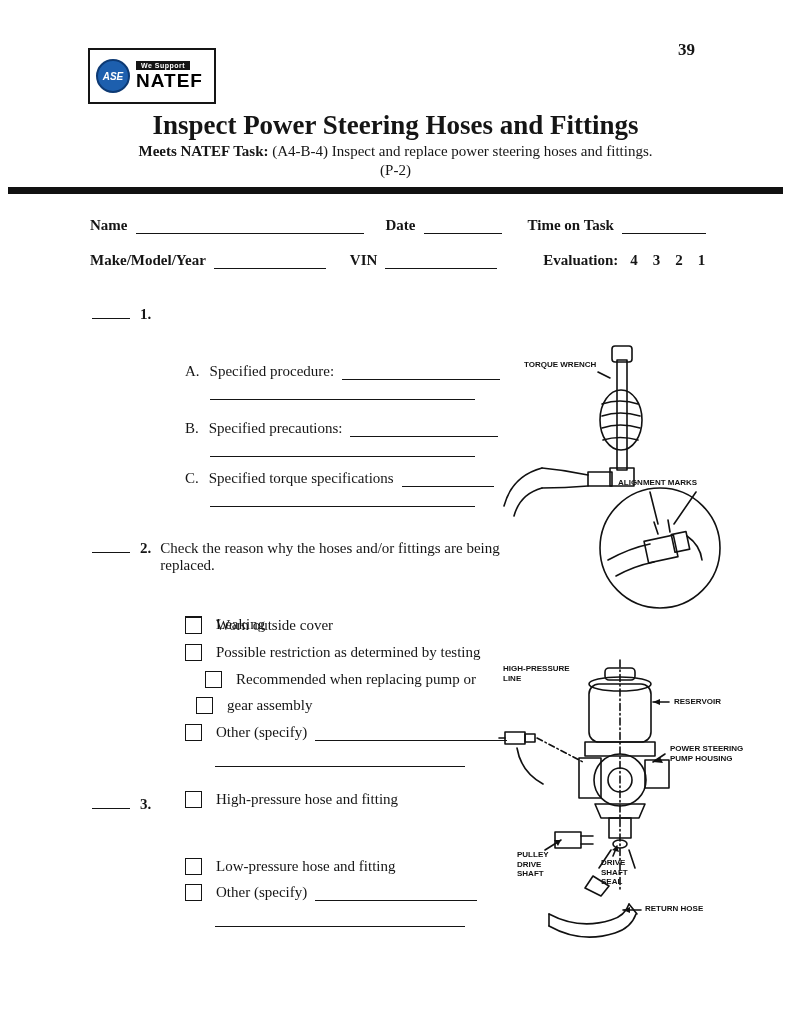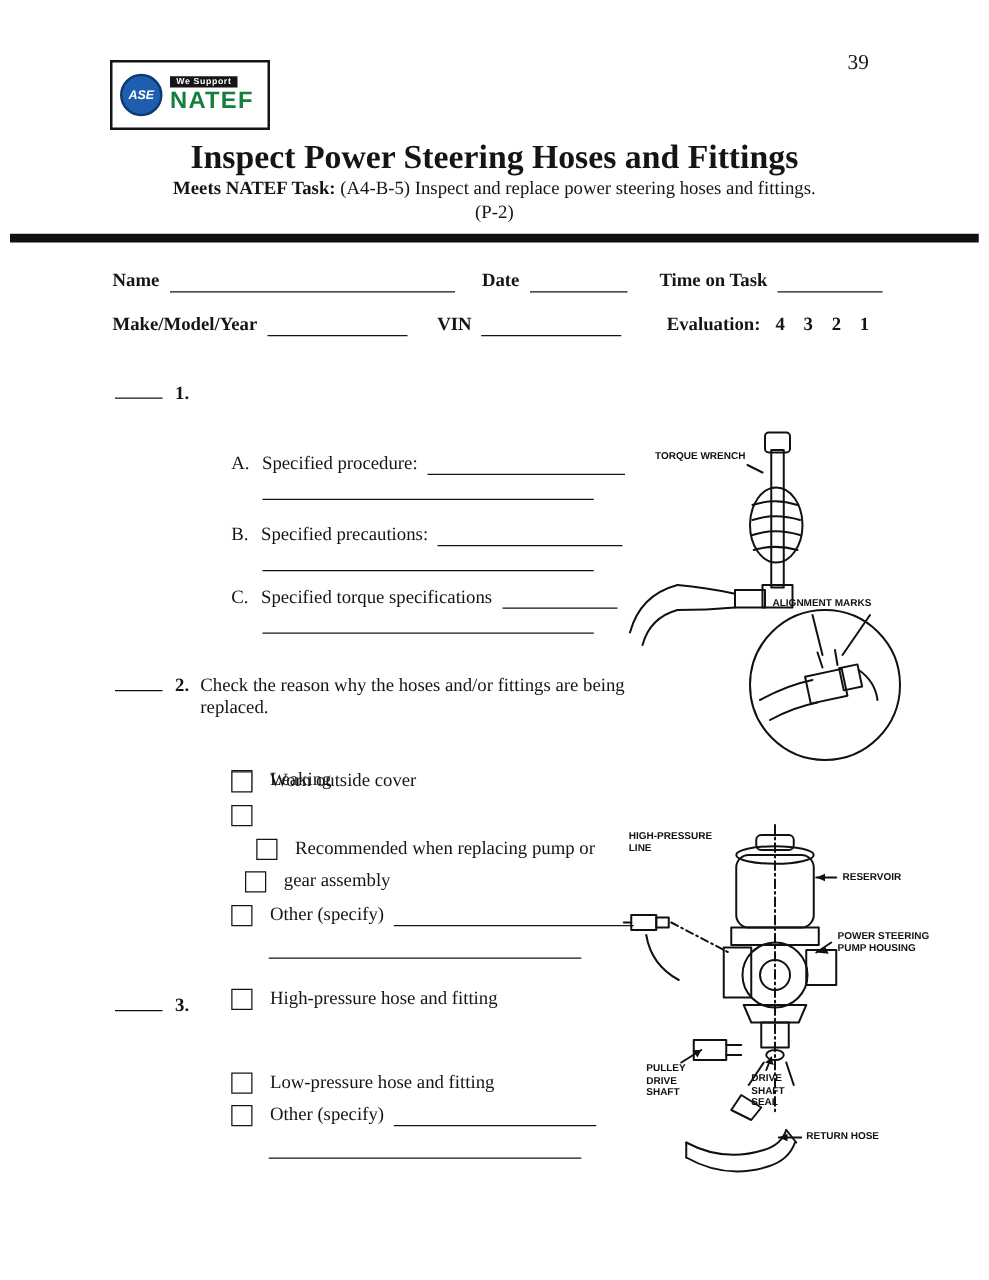--- a/index.html
+++ b/index.html
@@ -3,32 +3,32 @@
 <meta charset="utf-8">
 <style>
   * { margin:0; padding:0; box-sizing:border-box; }
   html,body { background:#ffffff; }
   body {
     width:791px; height:1024px; position:relative; overflow:hidden;
     font-family:"Liberation Serif", serif; color:#151515;
   }
   .abs { position:absolute; }
   .b { font-weight:bold; }
-  .page-number { top:40px; left:678px; font-size:17px; font-weight:normal; }
+  .page-number { top:40px; left:678px; font-size:17px; font-weight:bold; }
 
   
   .logo { top:48px; left:88px; width:128px; height:56px; border:2px solid #151515;
           display:flex; align-items:center; gap:6px; padding:3px 6px; background:#fff; }
   .ase-badge { width:34px; height:34px; border-radius:50%; background:#1d5fae; border:2px solid #0d3a74;
                color:#fff; display:flex; align-items:center; justify-content:center;
                font:italic bold 10px "Liberation Sans", sans-serif; flex:0 0 auto; }
   .logo-text { display:flex; flex-direction:column; align-items:flex-start; }
   .logo-tagline { background:#151515; color:#fff; font:bold 7px "Liberation Sans", sans-serif;
                   padding:1px 5px; letter-spacing:.5px; }
-  .logo-org { font:bold 19px "Liberation Sans", sans-serif; color:#15803d; letter-spacing:1px; }
+  .logo-org { font:bold 19px "Liberation Sans", sans-serif; color:#000000; letter-spacing:1px; }
 
   .title { top:110px; left:0; right:0; text-align:center; font-size:27px; font-weight:bold; }
   .subtitle { top:143px; left:0; right:0; text-align:center; font-size:15px; }
   .priority { top:162px; left:0; right:0; text-align:center; font-size:15px; }
   .rule { top:187px; left:8px; width:775px; height:7px; background:#111; }
 
   .flex-row { display:flex; align-items:flex-end; font-size:15px; }
   .blank { display:inline-block; border-bottom:1.5px solid #151515; height:15px; flex:0 0 auto; }
 
   .form-row1 { top:217px; left:90px; }
@@ -61,40 +61,40 @@
     <span>ASE</span>
   </div>
   <div class="logo-text">
     <span class="logo-tagline">We Support</span>
     <span class="logo-org">NATEF</span>
   </div>
 </div>
 
 <div class="abs title">Inspect Power Steering Hoses and Fittings</div>
 <div class="abs subtitle">
-  <span class="b">Meets NATEF Task:</span><span> (A4-B-5) Inspect and replace power steering hoses and fittings.</span>
+  <span class="b">Meets NATEF Task:</span><span> (A4-B-4) Inspect and replace power steering hoses and fittings.</span>
 </div>
 <div class="abs priority">(P-2)</div>
 <div class="abs rule"></div>
 
 <div class="abs flex-row form-row1">
   <span class="b">Name</span>
   <span class="blank" style="width:228px; margin-left:8px;"></span>
   <span class="b" style="margin-left:22px;">Date</span>
   <span class="blank" style="width:78px; margin-left:8px;"></span>
   <span class="b" style="margin-left:26px;">Time on Task</span>
   <span class="blank" style="width:84px; margin-left:8px;"></span>
 </div>
 
 <div class="abs flex-row form-row2">
   <span class="b">Make/Model/Year</span>
   <span class="blank" style="width:112px; margin-left:8px;"></span>
   <span class="b" style="margin-left:24px;">VIN</span>
   <span class="blank" style="width:112px; margin-left:8px;"></span>
-  <span class="b" style="margin-left:36px;">Evaluation:</span>
+  <span class="b" style="margin-left:46px;">Evaluation:</span>
   <span class="pre b" style="margin-left:12px;">4    3    2    1</span>
 </div>
 
 <div class="abs task-head" style="top:306px; left:92px;">
   <span class="blank task-blank"></span>
   <span class="task-num">1.</span>
 </div>
 
 <div class="abs sub-row" style="top:363px; left:185px;">
   <span class="sub-letter">A.</span>
@@ -126,20 +126,21 @@
 <div class="abs cb-row" style="top:616px; left:185px;">
   <span class="cb"></span>
   <span>Leaking</span>
 </div>
 <div class="abs cb-row" style="top:617px; left:185px;">
   <span class="cb"></span>
   <span>Worn outside cover</span>
 </div>
 <div class="abs cb-row" style="top:644px; left:185px;">
   <span class="cb"></span>
+  <span>Possible restriction as determined by testing</span>
 </div>
 <div class="abs cb-row" style="top:671px; left:185px;padding-left:20px;">
   <span class="cb"></span>
   <span>Recommended when replacing pump or</span>
 </div>
 <div class="abs cb-row" style="top:697px; left:196px;align-items:flex-end;">
   <span class="cb"></span>
   <span>gear assembly</span>
 </div>
 <div class="abs cb-row" style="top:724px; left:185px;">

